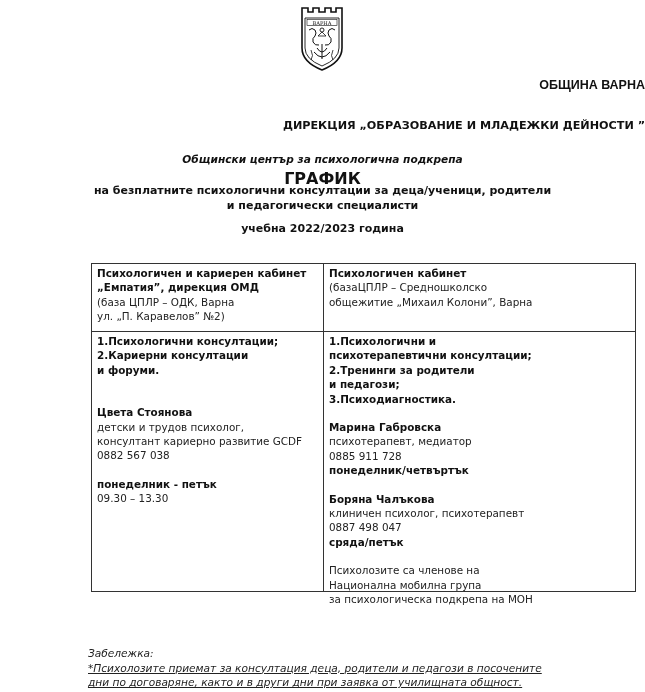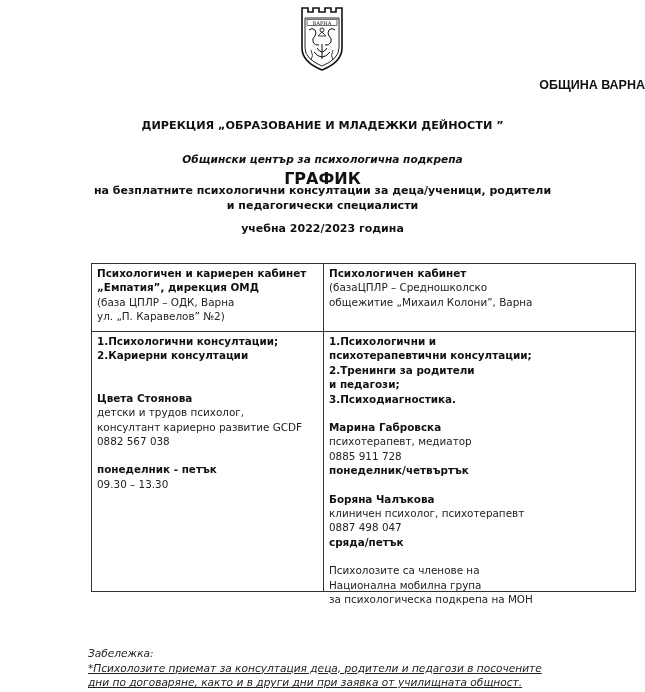--- a/index.html
+++ b/index.html
@@ -2,21 +2,21 @@
 <html><head>
 <meta charset="utf-8">
 <style>
   html, body { margin:0; padding:0; background:#ffffff; }
   body { width:645px; height:692px; position:relative; overflow:hidden;
          font-family:"DejaVu Sans", sans-serif; color:#111; }
   .crest { position:absolute; left:296px; top:4px; width:52px; height:68px; }
   .municipality { position:absolute; left:0; width:645px; top:78px; text-align:right;
                   font-family:"Liberation Sans", sans-serif; font-weight:bold; font-size:12.5px; }
   .centered { position:absolute; left:0; width:645px; text-align:center; }
-  .directorate { top:119px; font-weight:bold; font-size:11.2px; }
+  .directorate { top:119px; font-weight:bold; font-size:11.2px;text-align:right; }
   .center-name { top:145px; font-weight:bold; font-style:italic; font-size:10.6px;margin-top:8px; }
   .schedule-title { top:169px; font-weight:bold; font-size:16px; }
   .schedule-sub { top:183px; font-weight:bold; font-size:11px; line-height:15px; }
   .school-year { top:222px; font-weight:bold; font-size:11px; }
 
   .table { position:absolute; left:91px; top:263px; width:545px; height:329px;
            border:1px solid #333; box-sizing:border-box; }
   .vline { position:absolute; left:231px; top:0; bottom:0; width:1px; background:#333; }
   .hline { position:absolute; left:0; right:0; top:67px; height:1px; background:#333; }
   .cell { position:absolute; font-size:10.4px; line-height:14.4px; }
@@ -72,20 +72,21 @@
 
   <div class="cell c-right r1">
     <div class="b">Психологичен кабинет</div>
     <div class="reg">(базаЦПЛР – Средношколско</div>
     <div class="reg">общежитие „Михаил Колони”, Варна</div>
   </div>
 
   <div class="cell c-left r2">
     <div class="b">1.Психологични консултации;</div>
     <div class="b">2.Кариерни консултации</div>
+    <div class="b">и форуми.</div>
     <div class="gap"></div>
       <div class="gap"></div>
     <div class="b">Цвета Стоянова</div>
     <div class="reg">детски и трудов психолог,</div>
     <div class="reg">консултант кариерно развитие GCDF</div>
     <div class="reg">0882 567 038</div>
     <div class="gap"></div>
     <div class="b">понеделник - петък</div>
     <div class="reg">09.30 – 13.30</div>
   </div>

